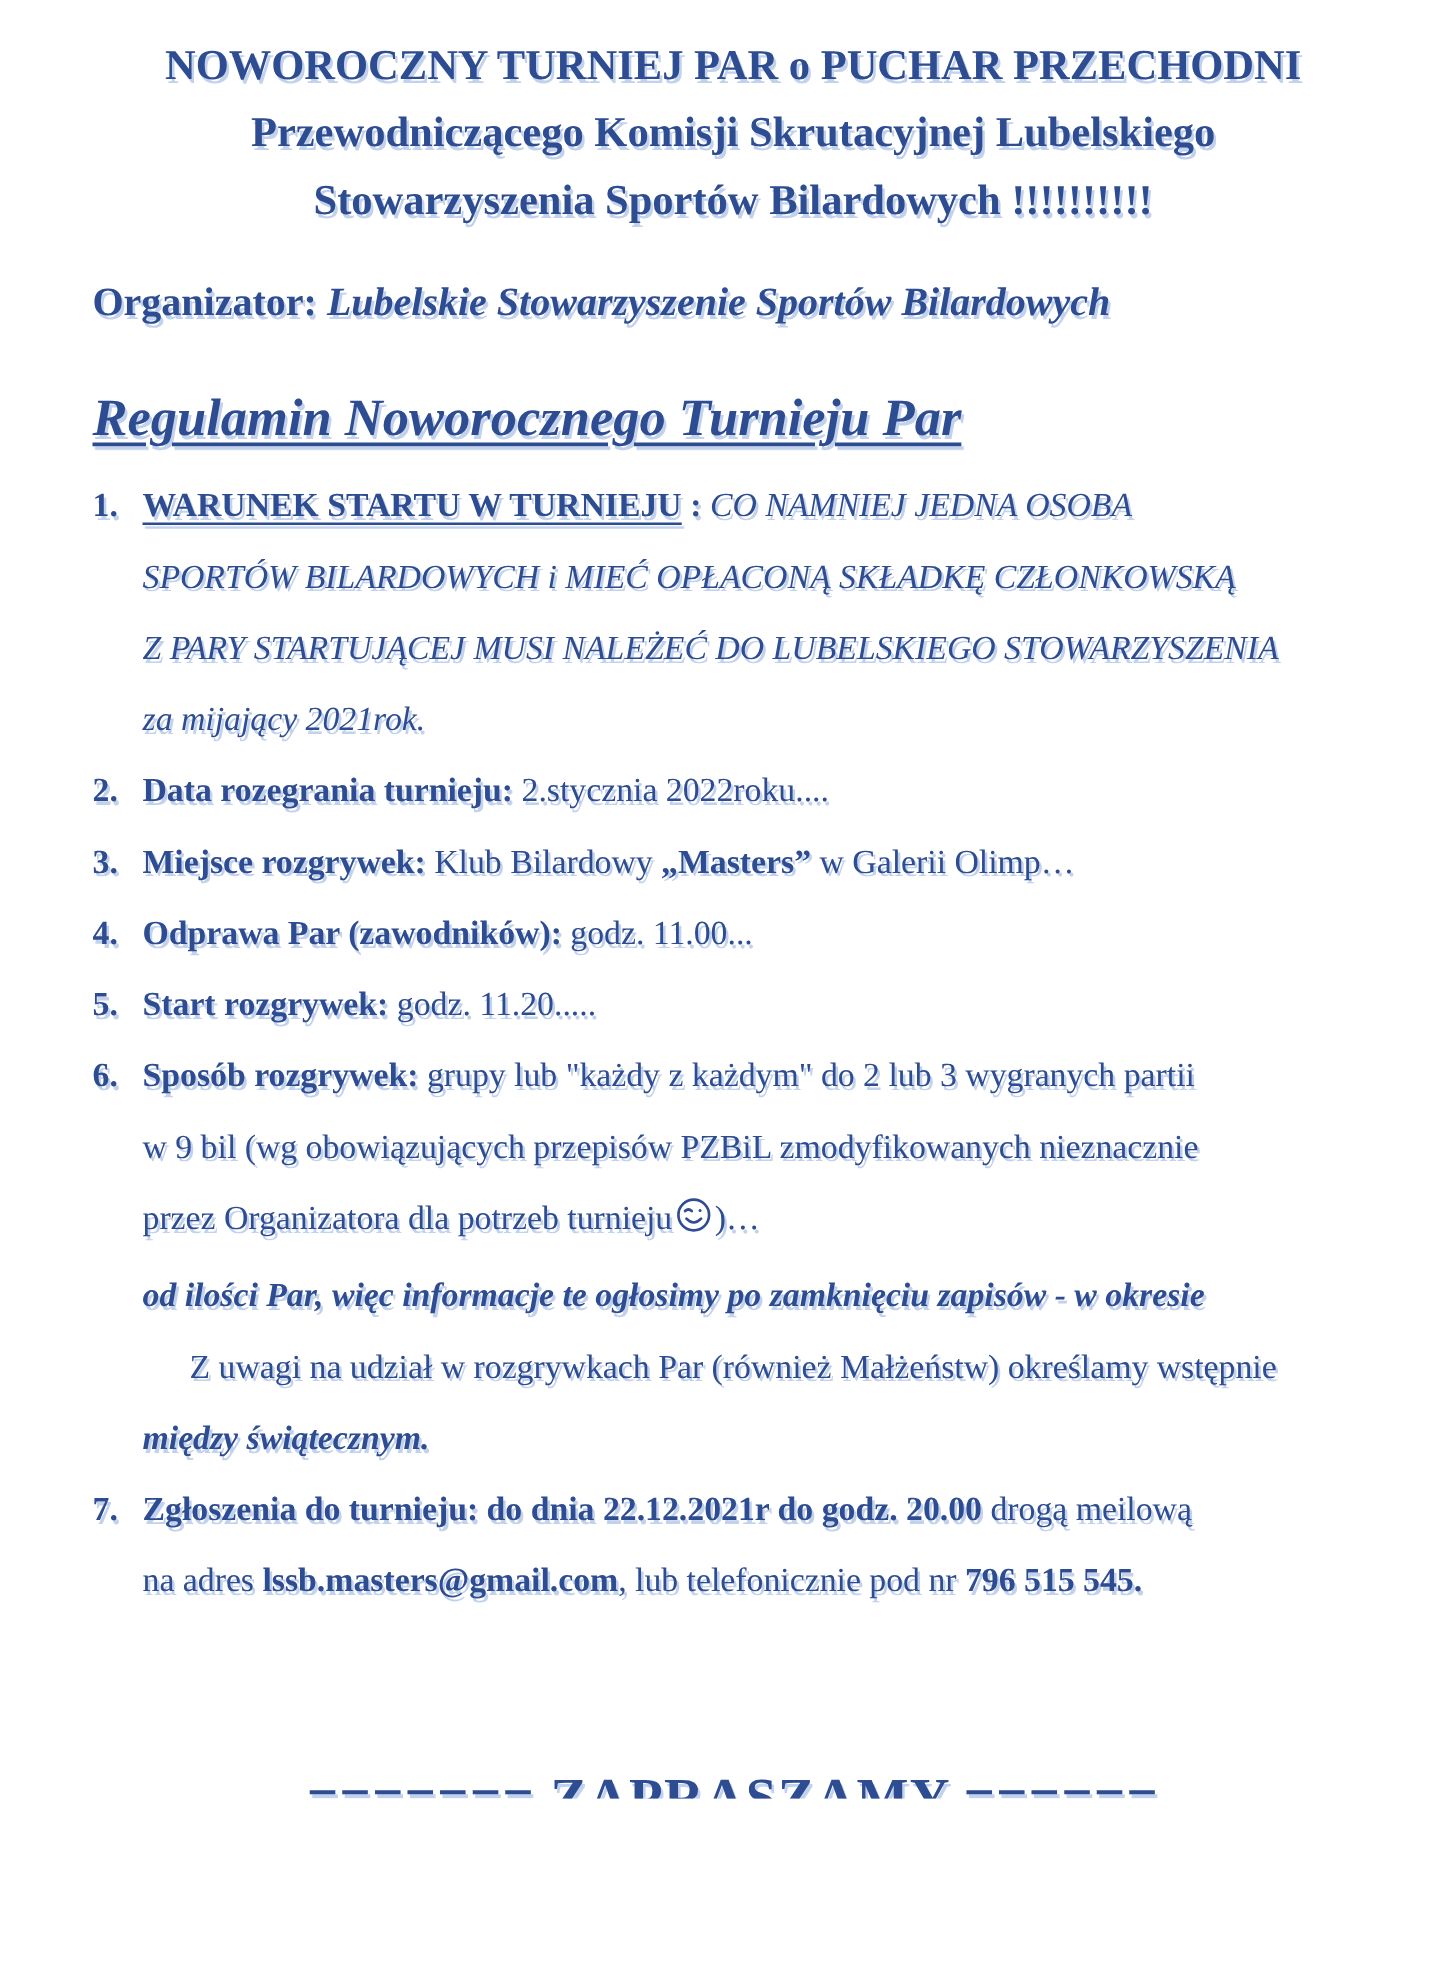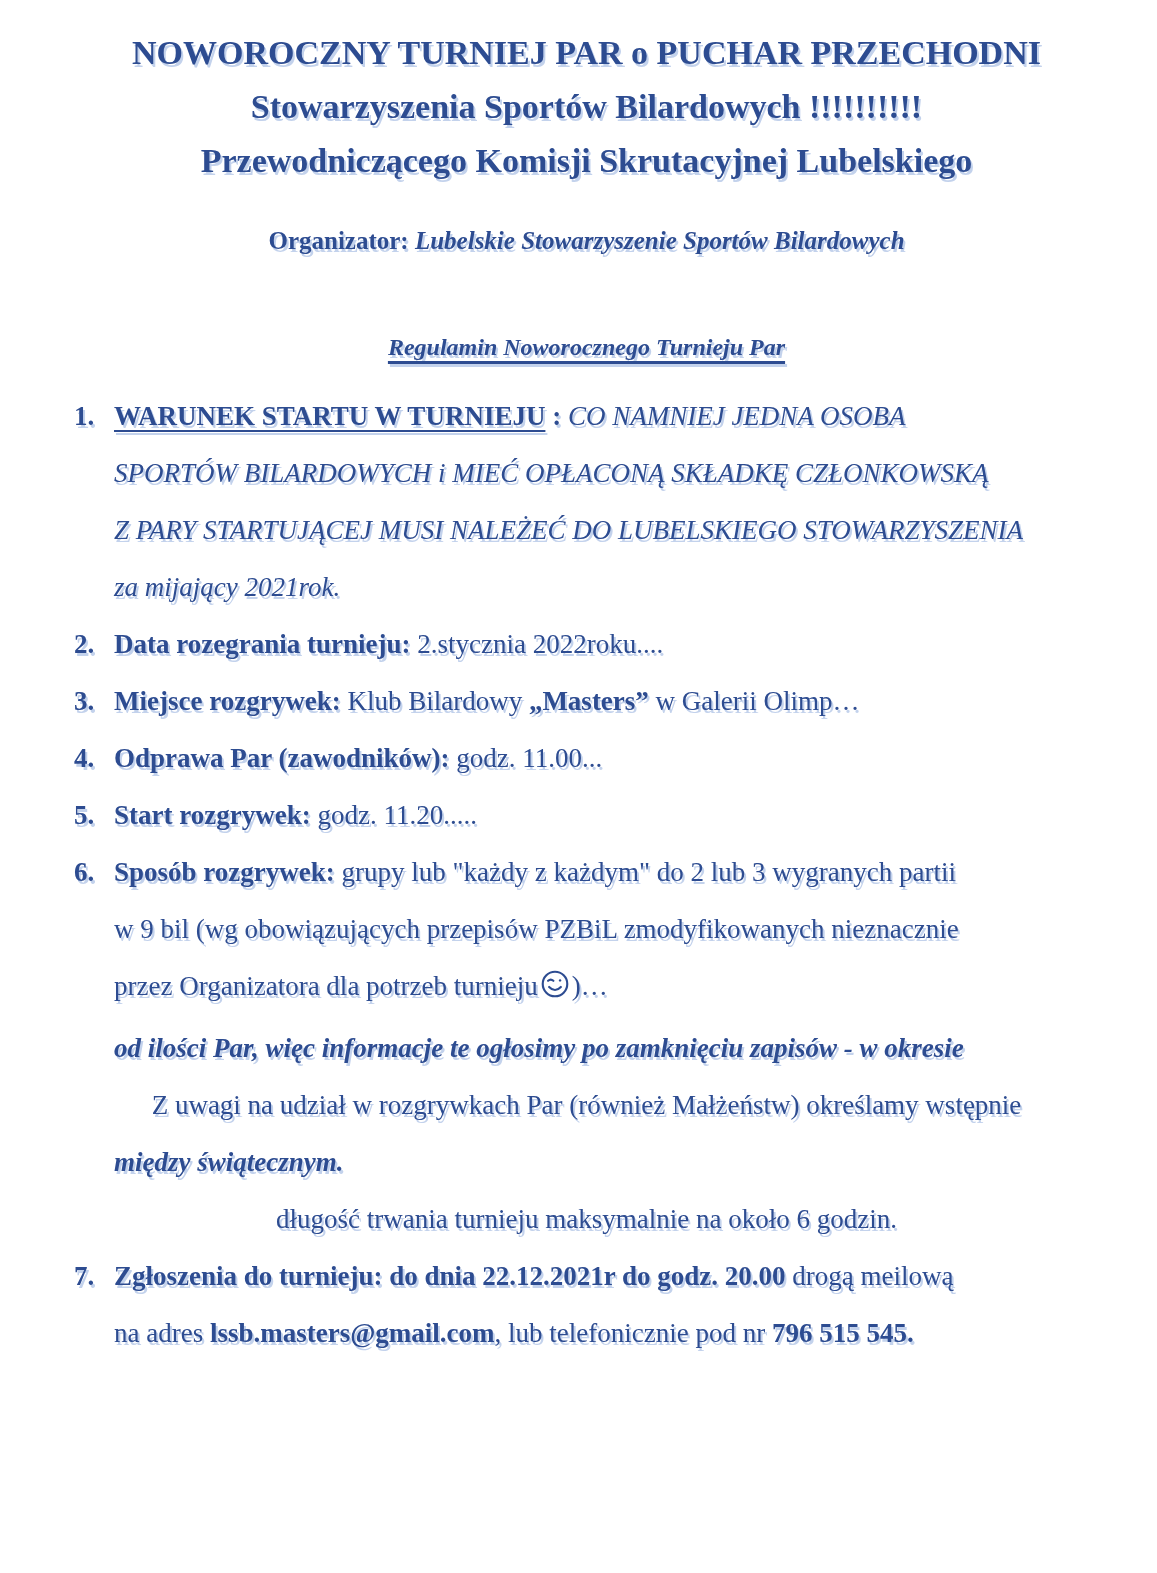--- a/index.html
+++ b/index.html
@@ -14,31 +14,31 @@
     overflow:hidden;
   }
   .sh{ text-shadow:2px 3px 0 var(--emboss,#c0cfe9); }
   .title{
     text-align:center;
     font-weight:bold;
     font-size:34px;
     line-height:54px;
   }
   .organizer{
-    text-align:center;
-    font-size:25px;
+    text-align:left;
+    font-size:32px;
     line-height:46px;
     margin-top:30px;
     font-weight:bold;
   }
   .heading{
-    text-align:center;
-    font-size:24px;
+    text-align:left;
+    font-size:42px;
     line-height:46px;
-    margin-top:60px;
+    margin-top:48px;
     font-weight:bold;
     font-style:italic;
   }
   .heading .hd{ text-decoration:underline; text-decoration-thickness:3px; text-underline-offset:6px; }
   .list{
     margin-top:18px;
     font-size:27px;
     line-height:57px;
   }
   .item{ position:relative; padding-left:40px; }
@@ -58,22 +58,22 @@
   }
   .emoji{ display:inline-block; vertical-align:-5px; margin:0 1px; }
 </style>
 </head>
 <body>
 
 <div class="doc">
 
   <div class="title sh">
     <div>NOWOROCZNY TURNIEJ PAR o PUCHAR PRZECHODNI</div>
+    <div>Przewodniczącego Komisji Skrutacyjnej Lubelskiego</div>
     <div>Stowarzyszenia Sportów Bilardowych !!!!!!!!!!</div>
-    <div>Przewodniczącego Komisji Skrutacyjnej Lubelskiego</div>
   </div>
 
   <div class="organizer sh">
     <span>Organizator: </span><span class="i">Lubelskie Stowarzyszenie Sportów Bilardowych</span>
   </div>
 
   <div class="heading sh">
     <span class="hd">Regulamin Noworocznego Turnieju Par</span>
   </div>
 
@@ -127,21 +127,20 @@
         <span>przez Organizatora dla potrzeb turnieju</span><span class="emoji"><svg width="32" height="32" viewBox="0 0 24 24" fill="none" stroke="#2d4c91" stroke-width="1.6" stroke-linecap="round">
               <circle cx="12" cy="12" r="9.2"></circle>
               <path d="M6.8 9.6 q 2.0 -1.8 4.0 0"></path>
               <circle cx="15.8" cy="9.3" r="0.9" fill="#2d4c91" stroke="none"></circle>
               <path d="M7.6 14.2 q 4.4 4.6 8.8 0"></path>
             </svg></span><span>)…</span>
       </div>
       <div class="line b i">od ilości Par, więc informacje te ogłosimy po zamknięciu zapisów - w okresie</div>
       <div class="line center">Z uwagi na udział w rozgrywkach Par (również Małżeństw) określamy wstępnie</div>
       <div class="line b i">między świątecznym.</div>
-      <div class="line center">długość trwania turnieju maksymalnie na około 6 godzin.</div>
     </div>
 
     <div class="item">
       <span class="num">7.</span>
       <div class="line">
         <span class="b">Zgłoszenia do turnieju: do dnia 22.12.2021r do godz. 20.00</span><span> drogą meilową</span>
       </div>
       <div class="line">
         <span>na adres </span><span class="b">lssb.masters@gmail.com</span><span>, lub telefonicznie pod nr </span><span class="b">796 515 545.</span>
       </div>

